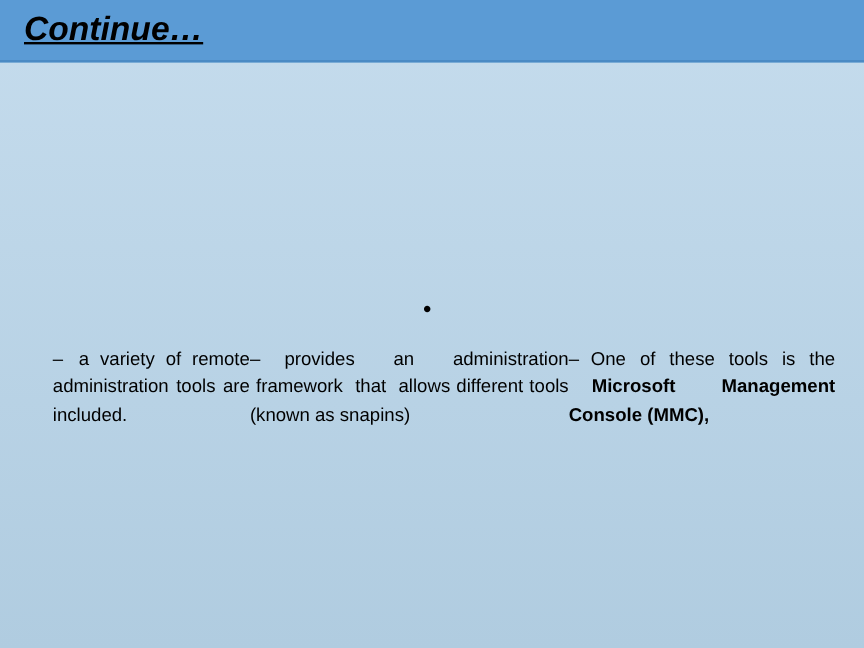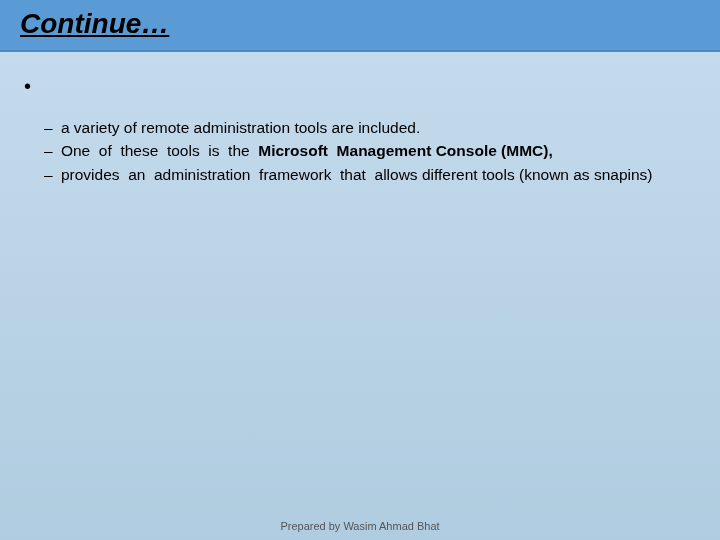--- a/index.html
+++ b/index.html
@@ -1,18 +1,19 @@
 <!DOCTYPE html>
 <html><head>
   <meta charset="utf-8">
   <style>
     * {
       margin: 0;
       padding: 0;
       box-sizing: border-box;
+      justify-content: center;
     }
 
     body {
       width: 720px;
       height: 540px;
       background-color: #b8d4e8;
       font-family: Arial, sans-serif;
       overflow: hidden;
     }
 
@@ -65,21 +66,21 @@
 
     .main-bullet-text {
       text-align: justify;
       font-size: 17px;
       line-height: 1.55;
     }
 
     .sub-bullets {
       padding-left: 20px;
       display: flex;
-      flex-direction: column;
+      flex-direction: row;
       gap: 0;
     }
 
     .sub-bullet {
       font-size: 15.5px;
       color: #000;
       line-height: 1.5;
       text-align: justify;
     }
 
@@ -114,28 +115,25 @@
 
     <div class="sub-bullets">
 
       <div class="sub-bullet">
         <span class="dash">–</span>
         <span>a variety of remote administration tools are included.</span>
       </div>
 
       <div class="sub-bullet">
         <span class="dash">–</span>
-        <span>One &nbsp;of &nbsp;these &nbsp;tools &nbsp;is &nbsp;the &nbsp;<span class="bold-text">Microsoft &nbsp;Management Console (MMC),</span></span>
+        <span>provides &nbsp;an &nbsp;administration &nbsp;framework &nbsp;that &nbsp;allows different tools (known as snapins)</span>
       </div>
 
       <div class="sub-bullet">
         <span class="dash">–</span>
-        <span>provides &nbsp;an &nbsp;administration &nbsp;framework &nbsp;that &nbsp;allows different tools (known as snapins)</span>
+        <span>One &nbsp;of &nbsp;these &nbsp;tools &nbsp;is &nbsp;the &nbsp;<span class="bold-text">Microsoft &nbsp;Management Console (MMC),</span></span>
       </div>
 
 
     </div>
   </div>
 
-  <div class="footer">
-    <span>Prepared by Wasim Ahmad Bhat</span>
-  </div>
 </div>
 
 </body></html>

